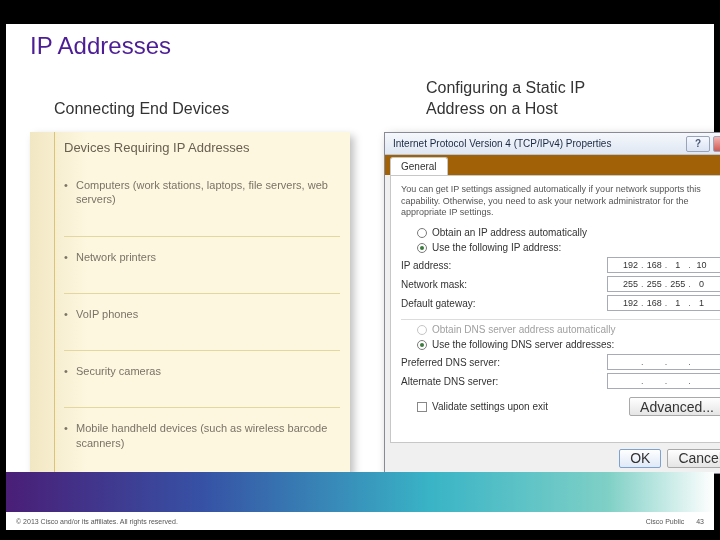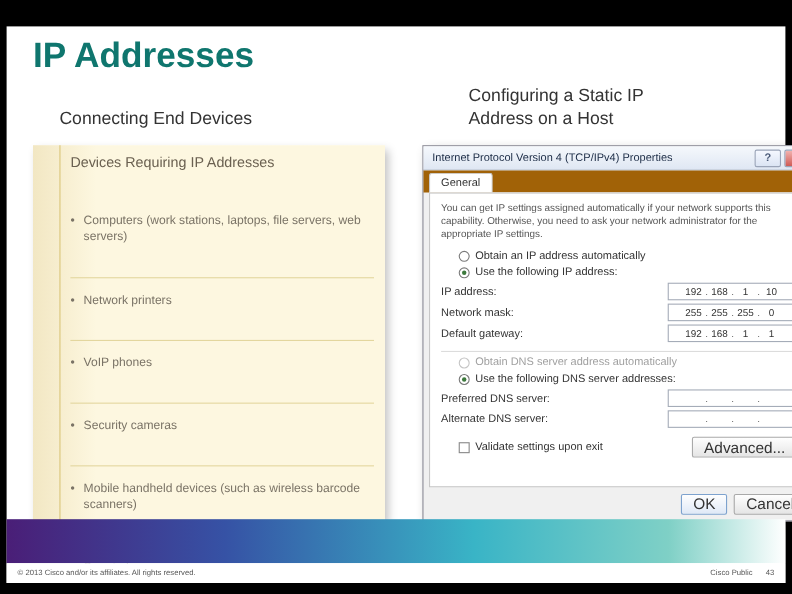--- a/index.html
+++ b/index.html
@@ -10,22 +10,22 @@
     position: relative;
   }
   .slide {
     position: absolute;
     top: 24px; left: 6px; right: 6px; bottom: 10px;
     background: #fff;
   }
   .title {
     position: absolute;
     top: 8px; left: 24px;
-    font-size: 32px; font-weight: bold;
-    color: #0f766e;
+    font-size: 24px; font-weight: normal;
+    color: #4c1d95;
   }
   .subtitle-left {
     position: absolute;
     top: 76px; left: 48px;
     font-size: 16px; color: #333;
   }
   .subtitle-right {
     position: absolute;
     top: 54px; left: 420px; width: 220px;
     font-size: 16px; color: #333; line-height: 1.3;
@@ -39,21 +39,21 @@
     box-shadow: 4px 4px 8px rgba(0,0,0,.25);
     padding: 8px 10px 8px 34px;
   }
   .note::before {
     content: "";
     position: absolute; left: 24px; top: 0; bottom: 0;
     width: 1px; background: #d9c57a;
   }
   .note-head {
     font-size: 13px; color: #6a6050;
-    margin-bottom: 26px;
+    margin-bottom: 10px;
   }
   .note-list { list-style: none; }
   .note-list li {
     position: relative;
     font-size: 11px; color: #7a7366;
     padding: 13px 0 29px 12px;
     border-bottom: 1px solid #e3d69e;
     line-height: 1.3;
   }
   .note-list li:last-child { border-bottom: none; }

